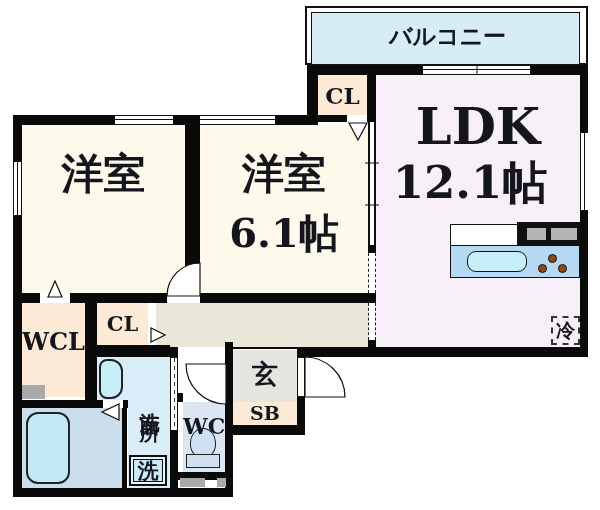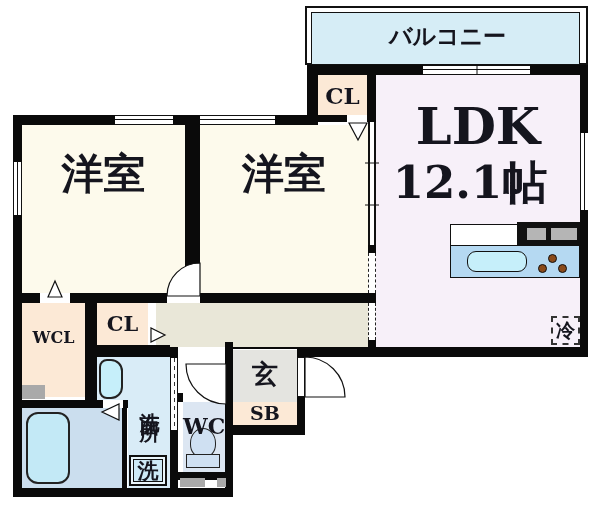--- a/index.html
+++ b/index.html
@@ -137,22 +137,23 @@
     <line x1="365" y1="163" x2="379" y2="163" stroke="#111" stroke-width="1"></line>
     <line x1="365" y1="205" x2="379" y2="205" stroke="#111" stroke-width="1"></line>
     <line x1="477" y1="66" x2="477" y2="74" stroke="#111" stroke-width="1"></line>
   </svg>
 
   <div class="lbl" style="left:307px;top:24px;width:281px;font-size:23px;">バルコニー</div>
   <div class="lbl" style="left:376px;top:101px;width:204px;font-size:51px;">LDK</div>
   <div class="lbl" style="left:356px;top:160px;width:228px;font-size:45px;">12.1帖</div>
   <div class="lbl" style="left:22px;top:153px;width:163px;font-size:42px;">洋室</div>
   <div class="lbl" style="left:200px;top:153px;width:168px;font-size:42px;">洋室</div>
+  <div class="lbl" style="left:200px;top:213px;width:168px;font-size:40px;">6.1帖</div>
   <div class="lbl" style="left:318px;top:84px;width:49px;font-size:23px;">CL</div>
-  <div class="lbl" style="left:20px;top:330px;width:67px;font-size:16px;">WCL</div>
+  <div class="lbl" style="left:20px;top:330px;width:67px;font-size:24px;">WCL</div>
   <div class="lbl" style="left:97px;top:313px;width:51px;font-size:21px;">CL</div>
   <div class="lbl vert" style="left:138px;top:361px;width:22px;height:86px;font-size:20px;letter-spacing:5px;">洗面所</div>
   <div class="lbl" style="left:129px;top:460px;width:38px;font-size:21px;">洗</div>
   <div class="lbl" style="left:183px;top:415px;width:42px;font-size:22px;">WC</div>
   <div class="lbl" style="left:233px;top:361px;width:64px;font-size:26px;">玄</div>
   <div class="lbl" style="left:233px;top:404px;width:64px;font-size:19px;">SB</div>
   <div class="lbl" style="left:551px;top:321px;width:29px;font-size:19px;">冷</div>
 
 </div>
 

